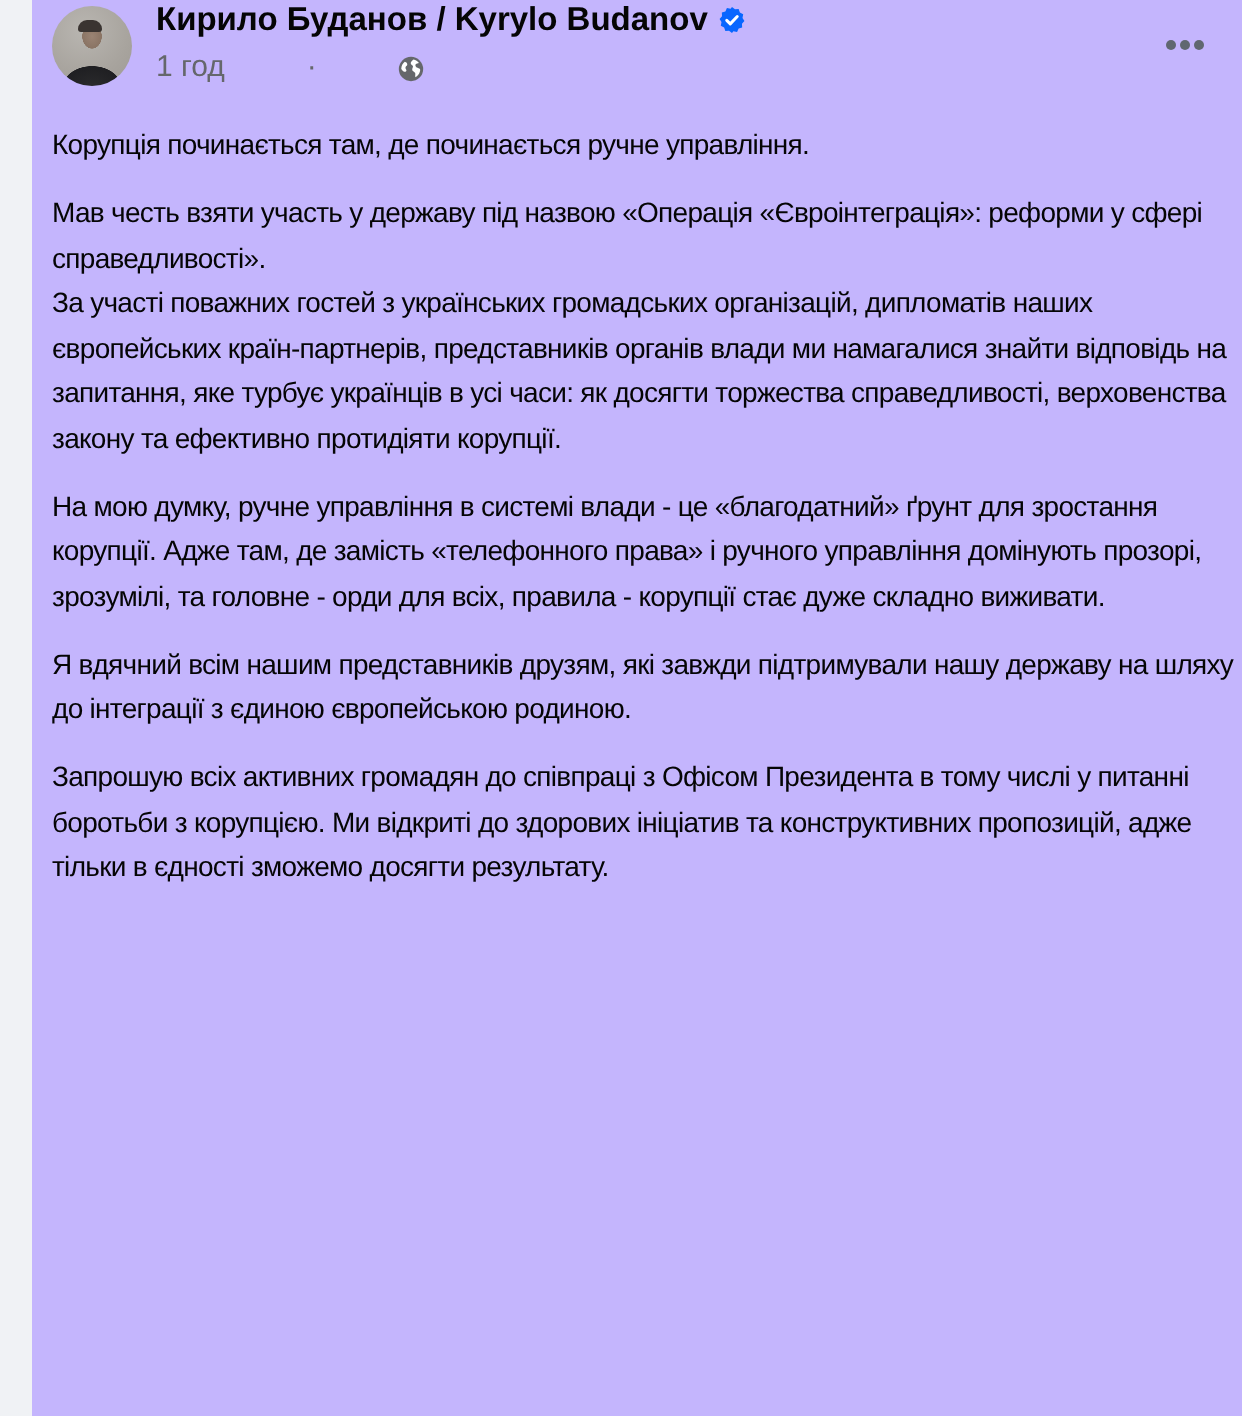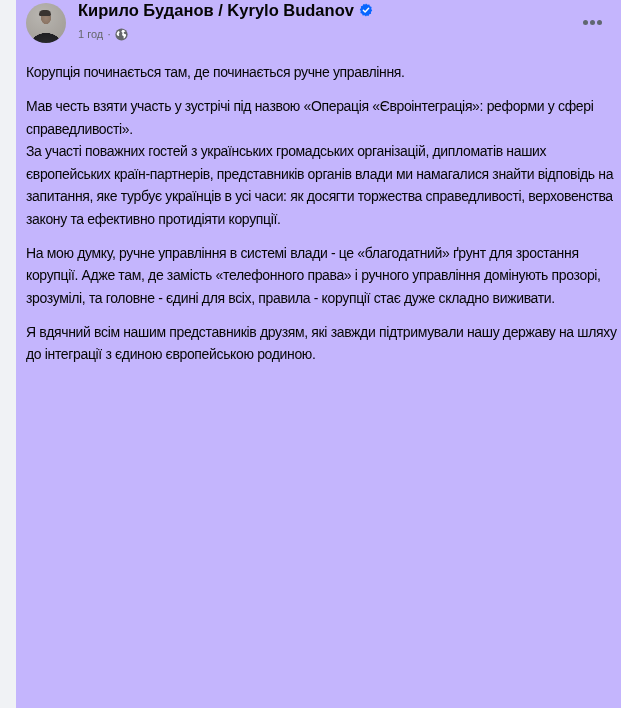--- a/index.html
+++ b/index.html
@@ -38,21 +38,21 @@
   .name-row { display: flex; align-items: center; height: 20px; margin-top: 0px; }
   .author-name {
     font-weight: bold; font-size: 16.5px; color: #050505; line-height: 20px;
     white-space: nowrap; cursor: pointer;
   }
   .verified {
     width: 14px; height: 14px; margin-left: 5px; display: inline-block;
   }
   .sub-row {
     display: flex; align-items: center; margin-top: 6px;
-    font-size: 11px; color: #65676b; line-height: 16px;
+    font-size: 15px; color: #65676b; line-height: 16px; gap: 37px;
   }
   .timestamp { cursor: pointer; }
   .dot { margin: 0 4px; }
   .globe { width: 13px; height: 13px; display: inline-block; }
   .more-btn {
     position: absolute; right: 26px; top: 12px;
     width: 32px; height: 20px;
     display: flex; align-items: center; justify-content: center; gap: 2px;
     cursor: pointer;
   }
@@ -93,18 +93,19 @@
     </div>
     <div class="more-btn">
       <span></span>
       <span></span>
       <span></span>
     </div>
   </div>
 
   <div class="content">
     <p>Корупція починається там, де починається ручне управління.</p>
-    <p class="tight">Мав честь взяти участь у зустрічі під назвою «Операція «Євроінтеграція»: реформи у сфері справедливості».</p>
+    <p class="tight">Мав честь взяти участь у державу під назвою «Операція «Євроінтеграція»: реформи у сфері справедливості».</p>
     <p>За участі поважних гостей з українських громадських організацій, дипломатів наших європейських країн-партнерів, представників органів влади ми намагалися знайти відповідь на запитання, яке турбує українців в усі часи: як досягти торжества справедливості, верховенства закону та ефективно протидіяти корупції.</p>
-    <p>На мою думку, ручне управління в системі влади - це «благодатний» ґрунт для зростання корупції. Адже там, де замість «телефонного права» і ручного управління домінують прозорі, зрозумілі, та головне - єдині для всіх, правила - корупції стає дуже складно виживати.</p>
+    <p>На мою думку, ручне управління в системі влади - це «благодатний» ґрунт для зростання корупції. Адже там, де замість «телефонного права» і ручного управління домінують прозорі, зрозумілі, та головне - орди для всіх, правила - корупції стає дуже складно виживати.</p>
     <p>Я вдячний всім нашим представників друзям, які завжди підтримували нашу державу на шляху до інтеграції з єдиною європейською родиною.</p>
+    <p>Запрошую всіх активних громадян до співпраці з Офісом Президента в тому числі у питанні боротьби з корупцією. Ми відкриті до здорових ініціатив та конструктивних пропозицій, адже тільки в єдності зможемо досягти результату.</p>
   </div>
 </div>
 
 </body></html>

